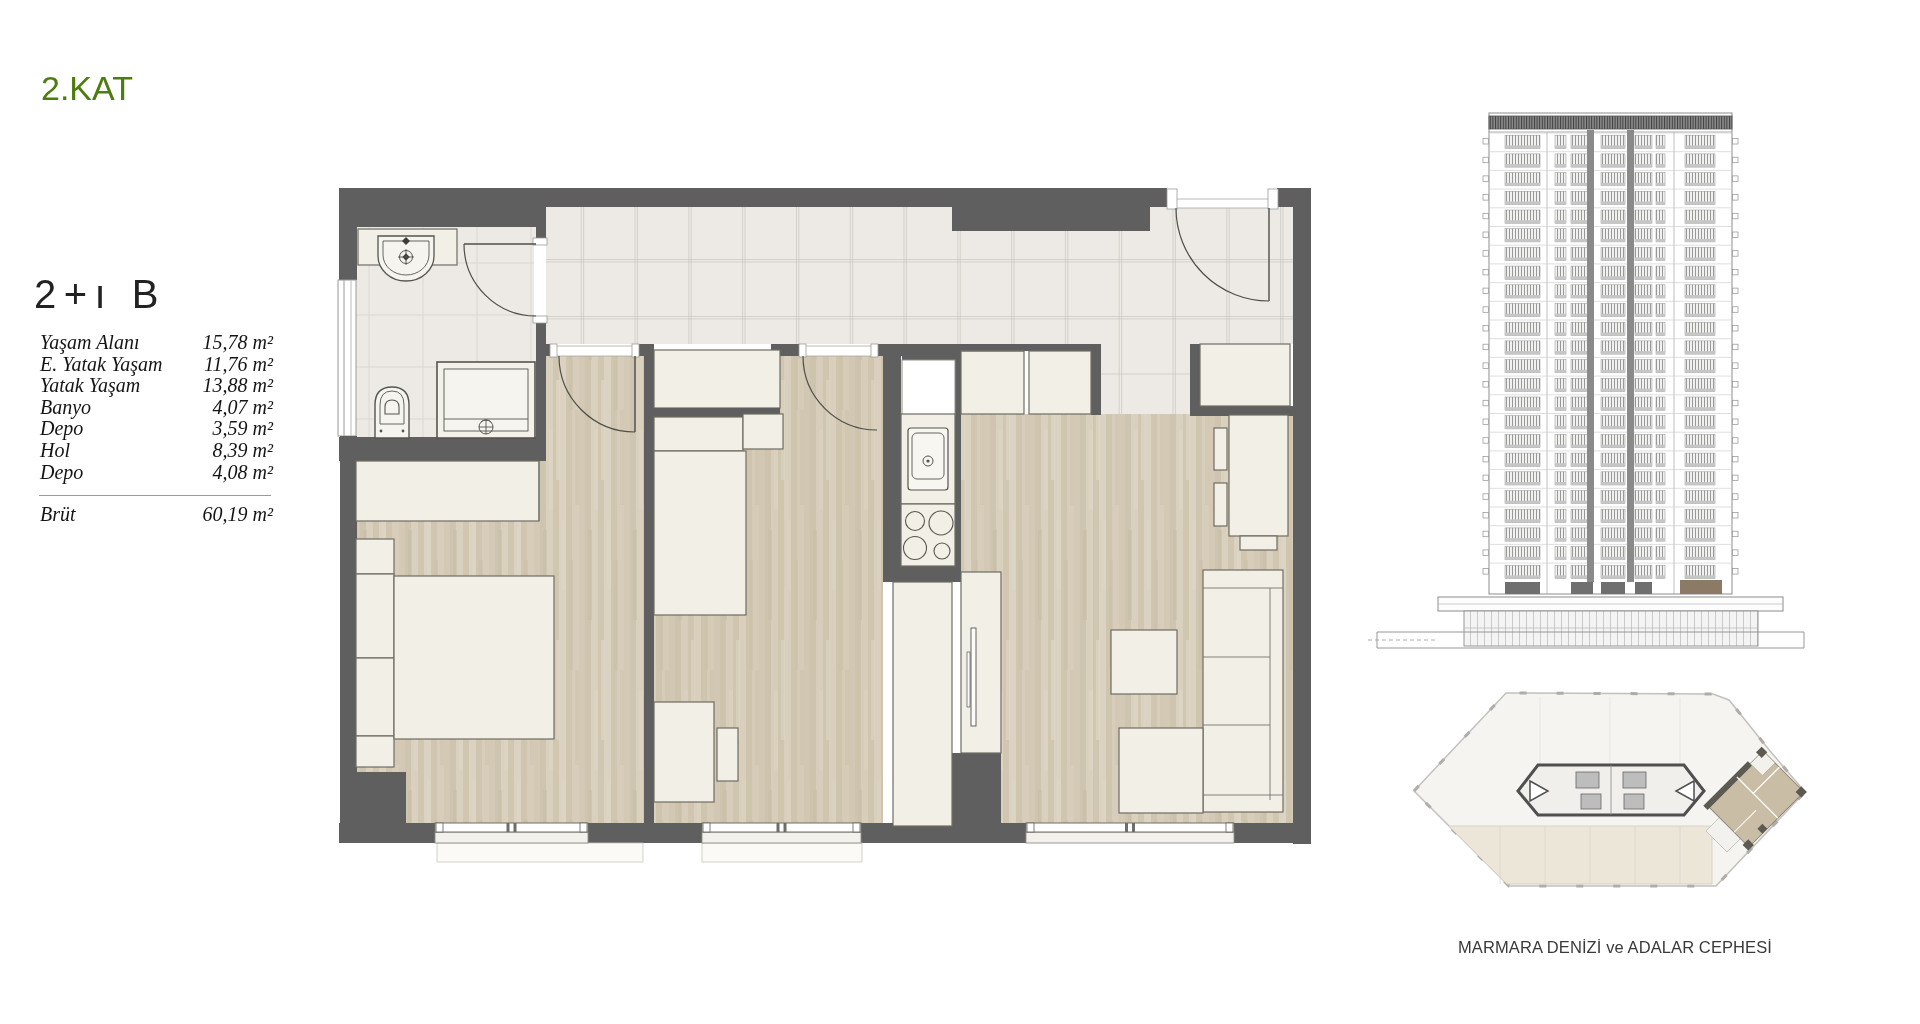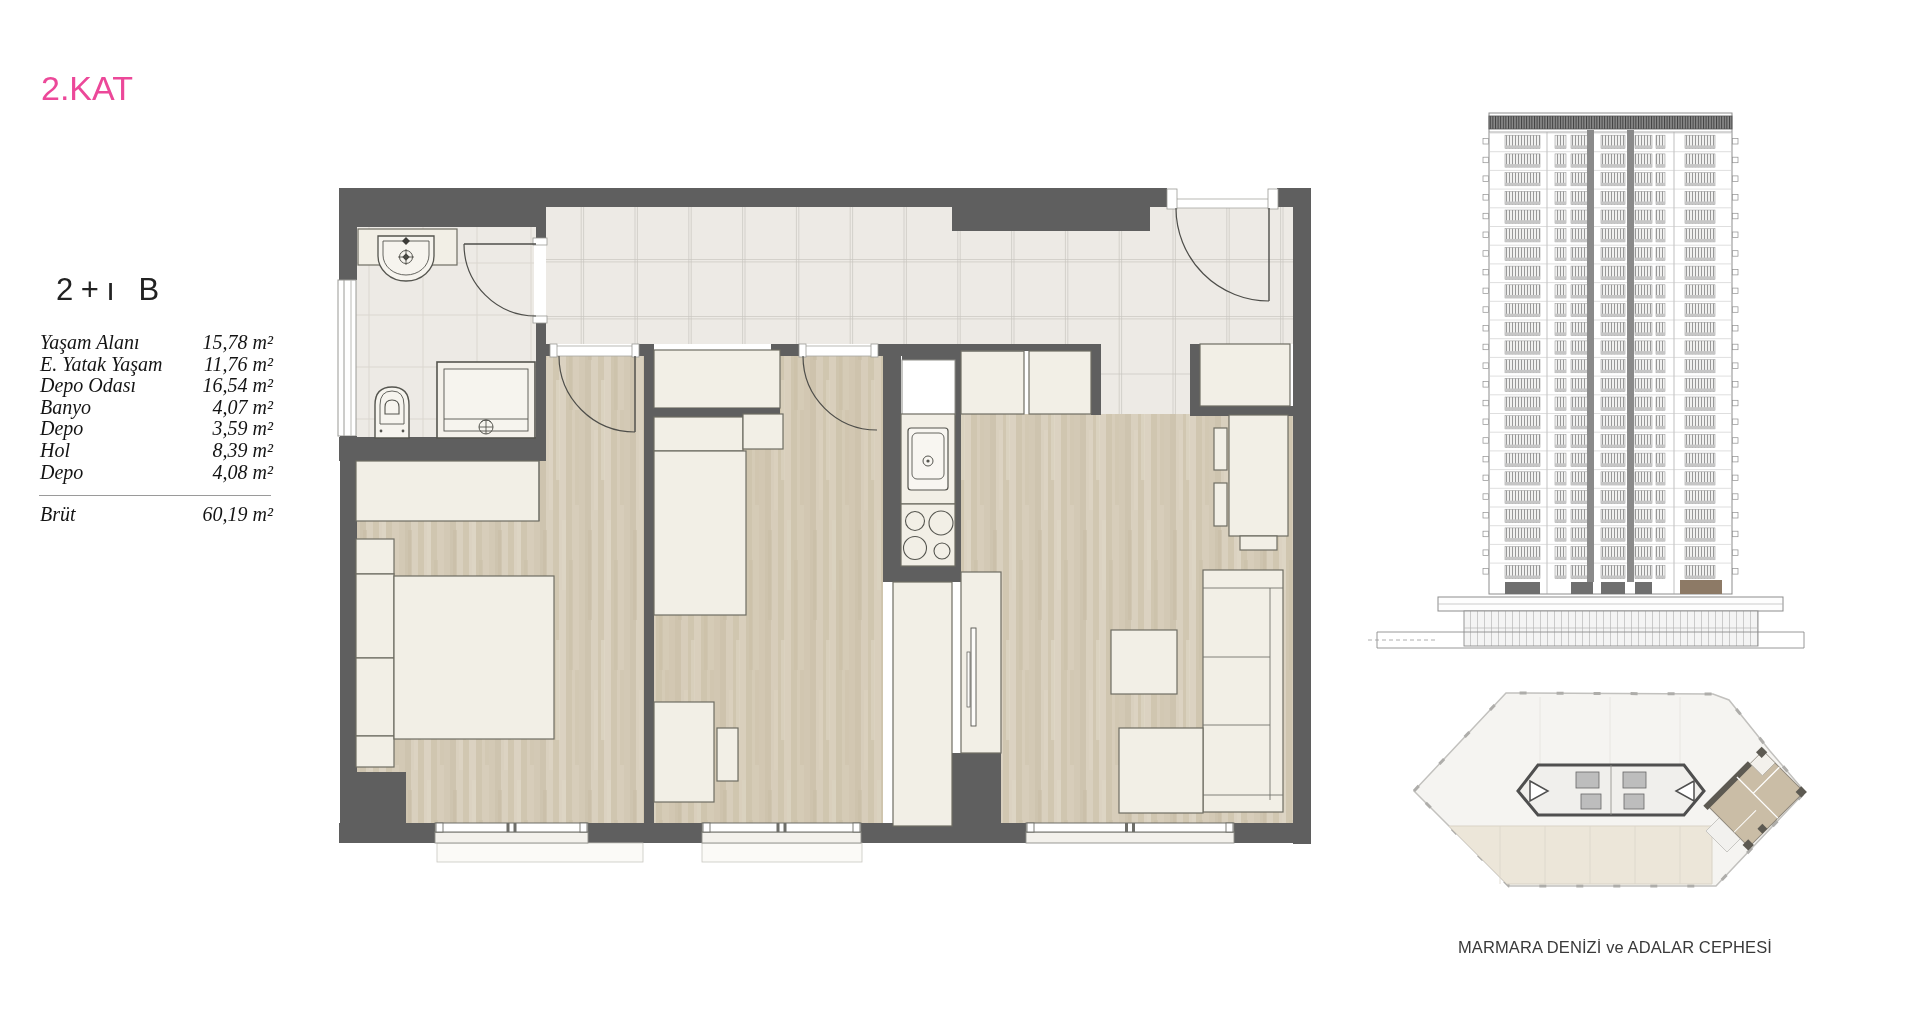--- a/index.html
+++ b/index.html
@@ -2,27 +2,27 @@
 <html><head><meta charset="utf-8">
 <style>
 html,body{margin:0;padding:0;background:#ffffff;width:1920px;height:1024px;overflow:hidden}
 body{font-family:"Liberation Sans",sans-serif;color:#1d1d1d;position:relative}
 .abs{position:absolute}
 .row{position:absolute;left:40px;width:233px;height:21.6px;font-family:Liberation Serif, serif;font-style:italic;font-size:20px;color:#141414}
 .row .v{position:absolute;right:0;top:0}
 </style></head>
 <body>
 
-<div class="abs" style="left:41px;top:69px;font-size:34px;letter-spacing:0px;color:#ec4899">2.KAT</div>
-
-<div class="abs" style="left:56px;top:272px;font-size:31px;letter-spacing:7.5px;color:#222">2+ı B</div>
+<div class="abs" style="left:41px;top:69px;font-size:34px;letter-spacing:0px;color:#4d7c0f">2.KAT</div>
+
+<div class="abs" style="left:34px;top:272px;font-size:40px;letter-spacing:7.5px;color:#222">2+ı B</div>
 
 <div class="row" style="top:331px"><span>Yaşam Alanı</span><span class="v">15,78 m²</span></div>
 <div class="row" style="top:352.6px"><span>E. Yatak Yaşam</span><span class="v">11,76 m²</span></div>
-<div class="row" style="top:374.2px"><span>Depo Odası</span><span class="v">16,54 m²</span></div>
+<div class="row" style="top:374.2px"><span>Yatak Yaşam</span><span class="v">13,88 m²</span></div>
 <div class="row" style="top:395.8px"><span>Banyo</span><span class="v">4,07 m²</span></div>
 <div class="row" style="top:417.4px"><span>Depo</span><span class="v">3,59 m²</span></div>
 <div class="row" style="top:439px"><span>Hol</span><span class="v">8,39 m²</span></div>
 <div class="row" style="top:460.6px"><span>Depo</span><span class="v">4,08 m²</span></div>
 
 <div class="abs" style="left:39px;top:495px;width:232px;border-top:1px solid #9a9a9a"></div>
 
 <div class="row" style="top:503px"><span>Brüt</span><span class="v">60,19 m²</span></div>
 <svg class="abs" style="left:0;top:0" width="1920" height="1024" viewBox="0 0 1920 1024">
 <defs>

